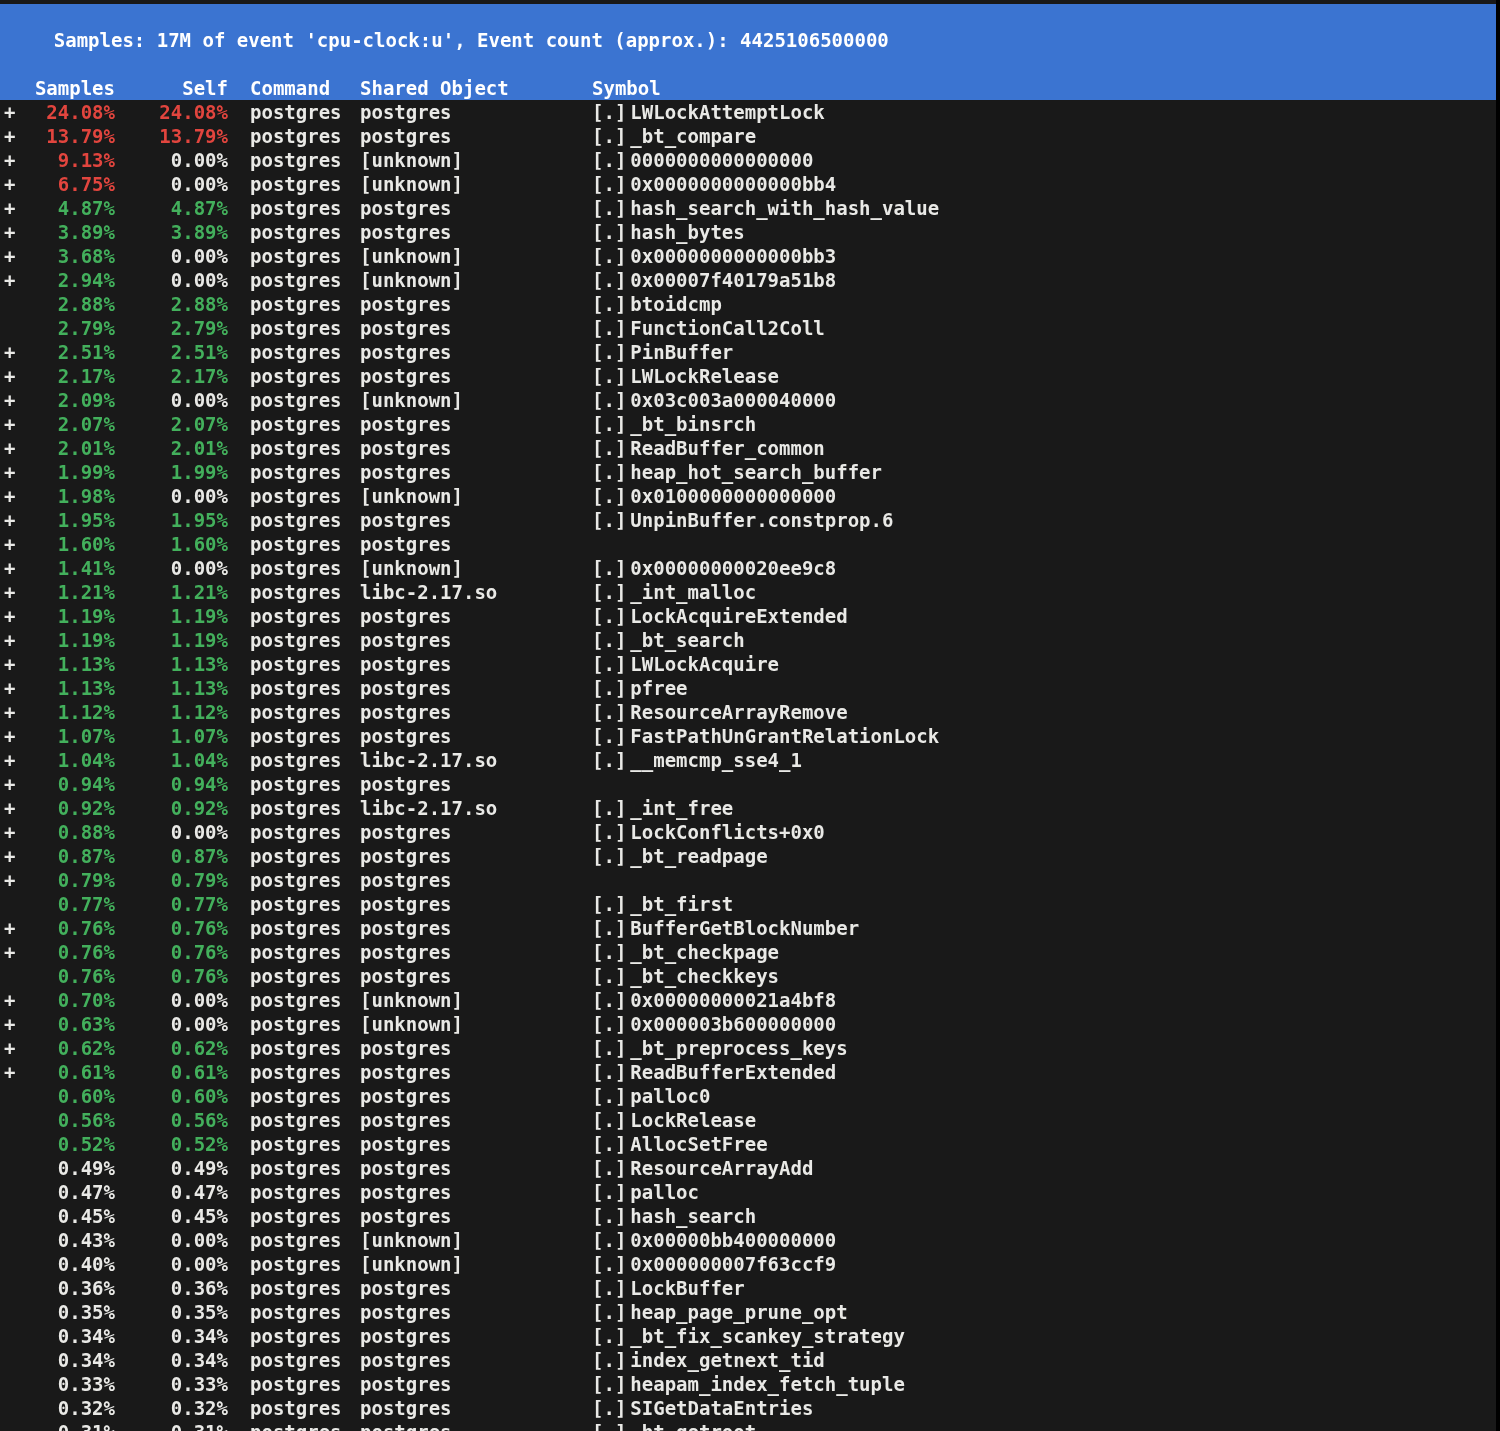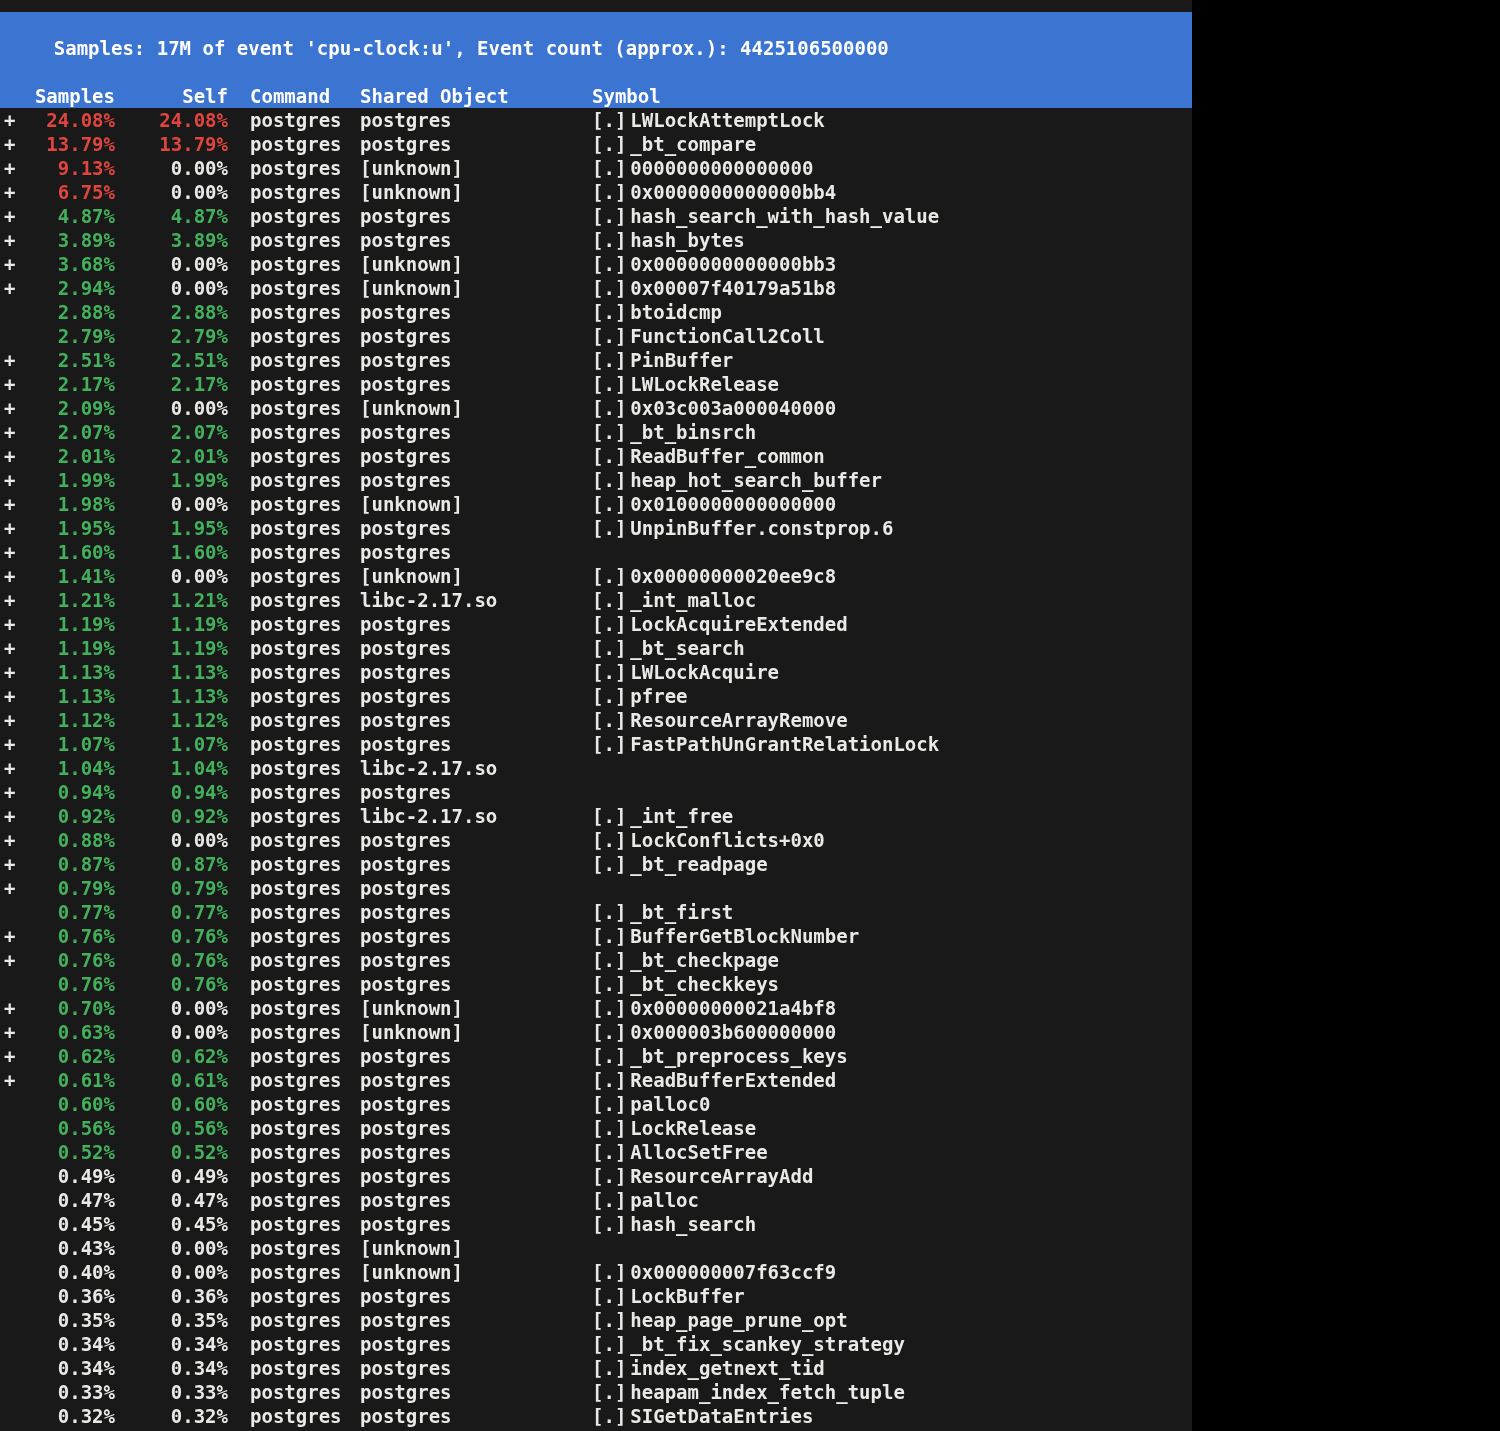--- a/index.html
+++ b/index.html
@@ -1,27 +1,27 @@
 <!DOCTYPE html>
 <html style="--header_bg: #3b74d1; --header_fg: #ffffff; --bg: #191919; --fg: #e9e9e6; --pct_red: #e2453e; --pct_green: #43b05c;"><head>
 <meta charset="utf-8">
 <style>
   * { margin: 0; padding: 0; box-sizing: border-box; }
   html, body { background: #000; }
   #screen {
-    width: 1192px;
+    width: 1496px;
     height: 1431px;
     background: var(--bg, #191919);
     color: var(--fg, #e9e9e6);
     font-family: "DejaVu Sans Mono", monospace;
     font-size: 19px;
     font-weight: 700;
     line-height: 24px;
     overflow: hidden;
-    padding-top: 12px;
+    padding-top: 4px;
     position: relative;
   }
   .topbar {
     background: var(--header_bg, #3b74d1);
     color: var(--header_fg, #ffffff);
     padding-left: 8px;
     white-space: pre;
   }
   .colbar {
     background: var(--header_bg, #3b74d1);
@@ -271,20 +271,21 @@
     <span class="c-cmd">postgres</span>
     <span class="c-so">postgres</span>
     <span class="c-sym"><span class="c-mod">[.]</span><span class="c-name">FastPathUnGrantRelationLock</span></span>
   </div>
       <div class="row">
     <span class="c-exp">+</span>
     <span class="c-child pct-warm">1.04%</span>
     <span class="c-self pct-warm">1.04%</span>
     <span class="c-cmd">postgres</span>
     <span class="c-so">libc-2.17.so</span>
+    <span class="c-sym"><span class="c-mod">[.]</span><span class="c-name">__memcmp_sse4_1</span></span>
   </div>
       <div class="row">
     <span class="c-exp">+</span>
     <span class="c-child pct-warm">0.94%</span>
     <span class="c-self pct-warm">0.94%</span>
     <span class="c-cmd">postgres</span>
     <span class="c-so">postgres</span>
   </div>
       <div class="row">
     <span class="c-exp">+</span>
@@ -428,20 +429,21 @@
     <span class="c-cmd">postgres</span>
     <span class="c-so">postgres</span>
     <span class="c-sym"><span class="c-mod">[.]</span><span class="c-name">hash_search</span></span>
   </div>
       <div class="row">
     <span class="c-exp"></span>
     <span class="c-child">0.43%</span>
     <span class="c-self">0.00%</span>
     <span class="c-cmd">postgres</span>
     <span class="c-so">[unknown]</span>
+    <span class="c-sym"><span class="c-mod">[.]</span><span class="c-name">0x00000bb400000000</span></span>
   </div>
       <div class="row">
     <span class="c-exp"></span>
     <span class="c-child">0.40%</span>
     <span class="c-self">0.00%</span>
     <span class="c-cmd">postgres</span>
     <span class="c-so">[unknown]</span>
     <span class="c-sym"><span class="c-mod">[.]</span><span class="c-name">0x000000007f63ccf9</span></span>
   </div>
       <div class="row">

